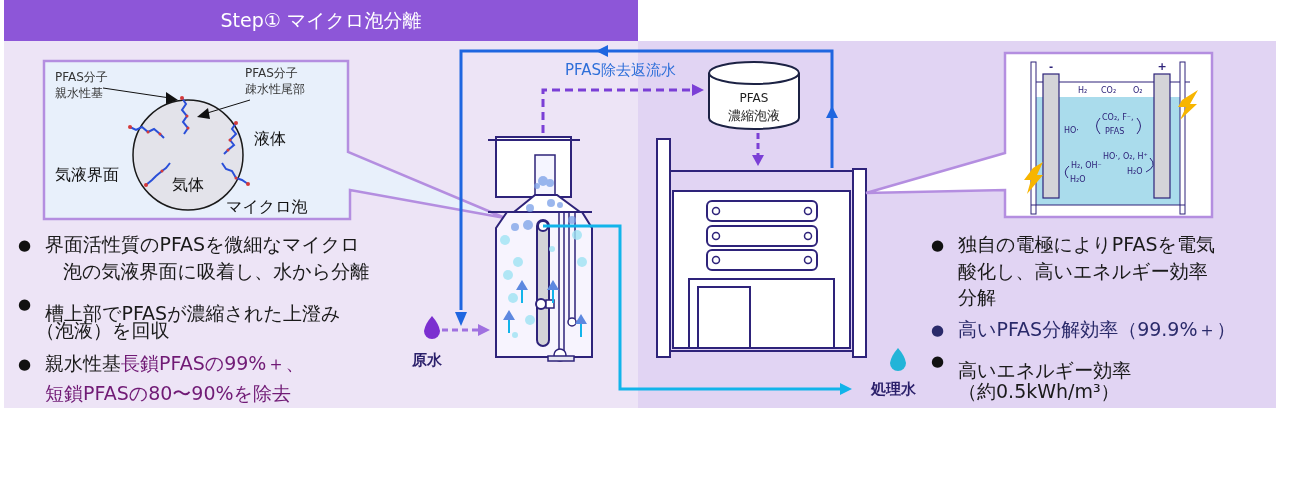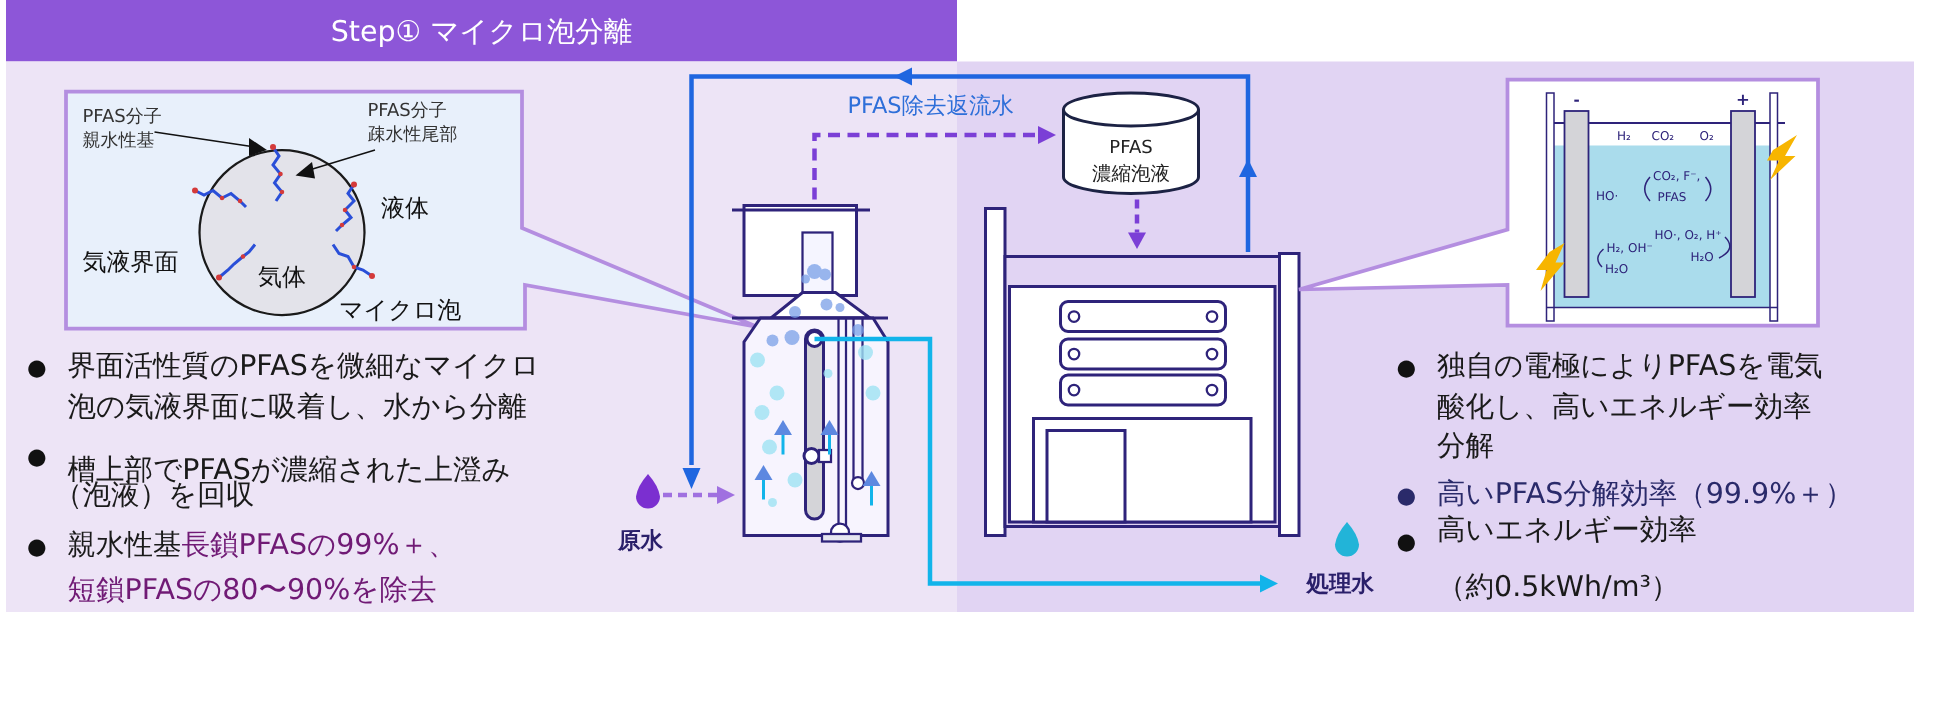--- a/index.html
+++ b/index.html
@@ -229,37 +229,37 @@
       <path d="M1033,168 L1043,162 L1037,175 L1043,175 L1027,194 L1031,180 L1024,180 Z" fill="#f7b500"></path>
     </g>
 
     <path d="M898,348 Q891,356 890,363 A8,8 0 0 0 906,363 Q905,356 898,348 Z" fill="#22b4d8"></path>
     <text x="871" y="394" font-size="15" font-weight="bold" fill="#2a1f6a">処理水</text>
   </svg>
 
   <div>
     <span class="bullet" style="left:18px;top:236px">●</span>
     <div class="txt" style="left:45px;top:231px">界面活性質のPFASを微細なマイクロ</div>
-    <div class="txt" style="left:45px;top:258px">泡の気液界面に吸着し、水から分離</div>
+    <div class="txt" style="left:63px;top:258px">泡の気液界面に吸着し、水から分離</div>
 
     <span class="bullet" style="left:18px;top:295px">●</span>
     <div class="txt" style="left:45px;top:300px">槽上部でPFASが濃縮された上澄み</div>
     <div class="txt" style="left:36px;top:317px">（泡液）を回収</div>
 
     <span class="bullet" style="left:18px;top:355px">●</span>
     <div class="txt" style="left:45px;top:350px"><span>親水性基</span><span class="blue">長鎖PFASの99%＋、</span></div>
     <div class="txt blue" style="left:45px;top:380px">短鎖PFASの80〜90%を除去</div>
   </div>
 
   <div>
     <span class="bullet" style="left:931px;top:236px">●</span>
     <div class="txt" style="left:958px;top:231px">独自の電極によりPFASを電気</div>
     <div class="txt" style="left:958px;top:258px">酸化し、高いエネルギー効率</div>
     <div class="txt" style="left:958px;top:284px">分解</div>
 
     <span class="bullet navy" style="left:931px;top:321px">●</span>
     <div class="txt navy" style="left:958px;top:316px">高いPFAS分解効率（99.9%＋）</div>
 
     <span class="bullet" style="left:931px;top:352px">●</span>
-    <div class="txt" style="left:958px;top:340px">高いエネルギー効率</div>
+    <div class="txt" style="left:958px;top:357px">高いエネルギー効率</div>
     <div class="txt" style="left:958px;top:378px">（約0.5kWh/m³）</div>
   </div>
 </div>
 
 </body></html>

